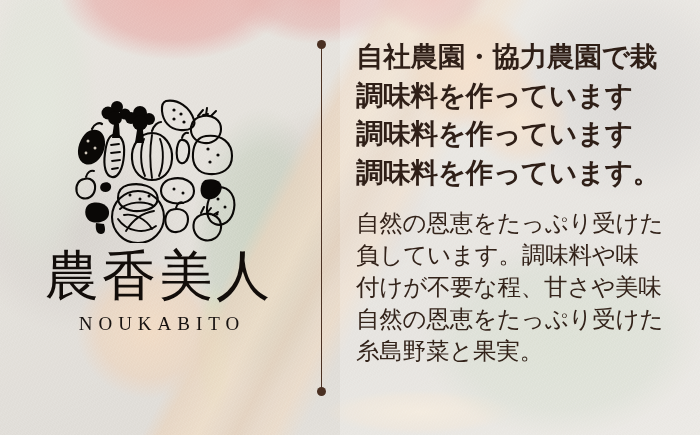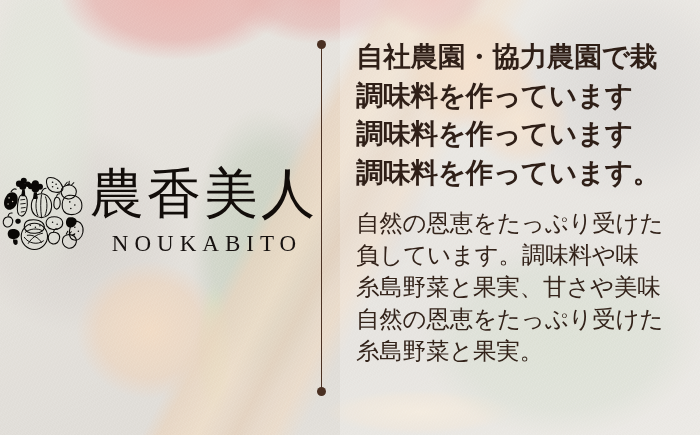--- a/index.html
+++ b/index.html
@@ -91,20 +91,21 @@
     position: absolute;
     inset: 0;
     display: flex;
   }
 
   .left-panel {
     position: relative;
     width: 318px;
     flex: 0 0 318px;
     display: flex;
+    flex-direction: column;
     align-items: center;
     justify-content: center;
     padding-bottom: 18px;
     box-sizing: border-box;
   }
 
   .logo-mark {
     width: 178px;
     height: 160px;
     display: block;
@@ -121,21 +122,21 @@
     line-height: 1.0;
     letter-spacing: 3px;
     color: #120d0a;
     white-space: nowrap;
     font-weight: 400;
   }
 
   .logo-romaji {
     margin-top: 10px;
     font-family: "Liberation Serif", "DejaVu Serif", serif;
-    font-size: 23px;
+    font-size: 19px;
     letter-spacing: 6px;
     color: #171210;
     white-space: nowrap;
     padding-left: 6px;
   }
 
   
   .divider {
     position: absolute;
     left: 317px;
@@ -308,20 +309,20 @@
       <div class="headline">
         <div>自社農園・協力農園で栽</div>
         <div>調味料を作っています</div>
         <div>調味料を作っています</div>
         <div>調味料を作っています。</div>
       </div>
 
       <div class="body-copy">
         <div>自然の恩恵をたっぷり受けた</div>
         <div>負しています。調味料や味</div>
-        <div>糸島野菜と果実、甘さや美味</div>
+        <div>付けが不要な程、甘さや美味</div>
         <div>自然の恩恵をたっぷり受けた</div>
         <div>糸島野菜と果実。</div>
       </div>
 
     </div>
   </div>
 </div>
 
 </body></html>

